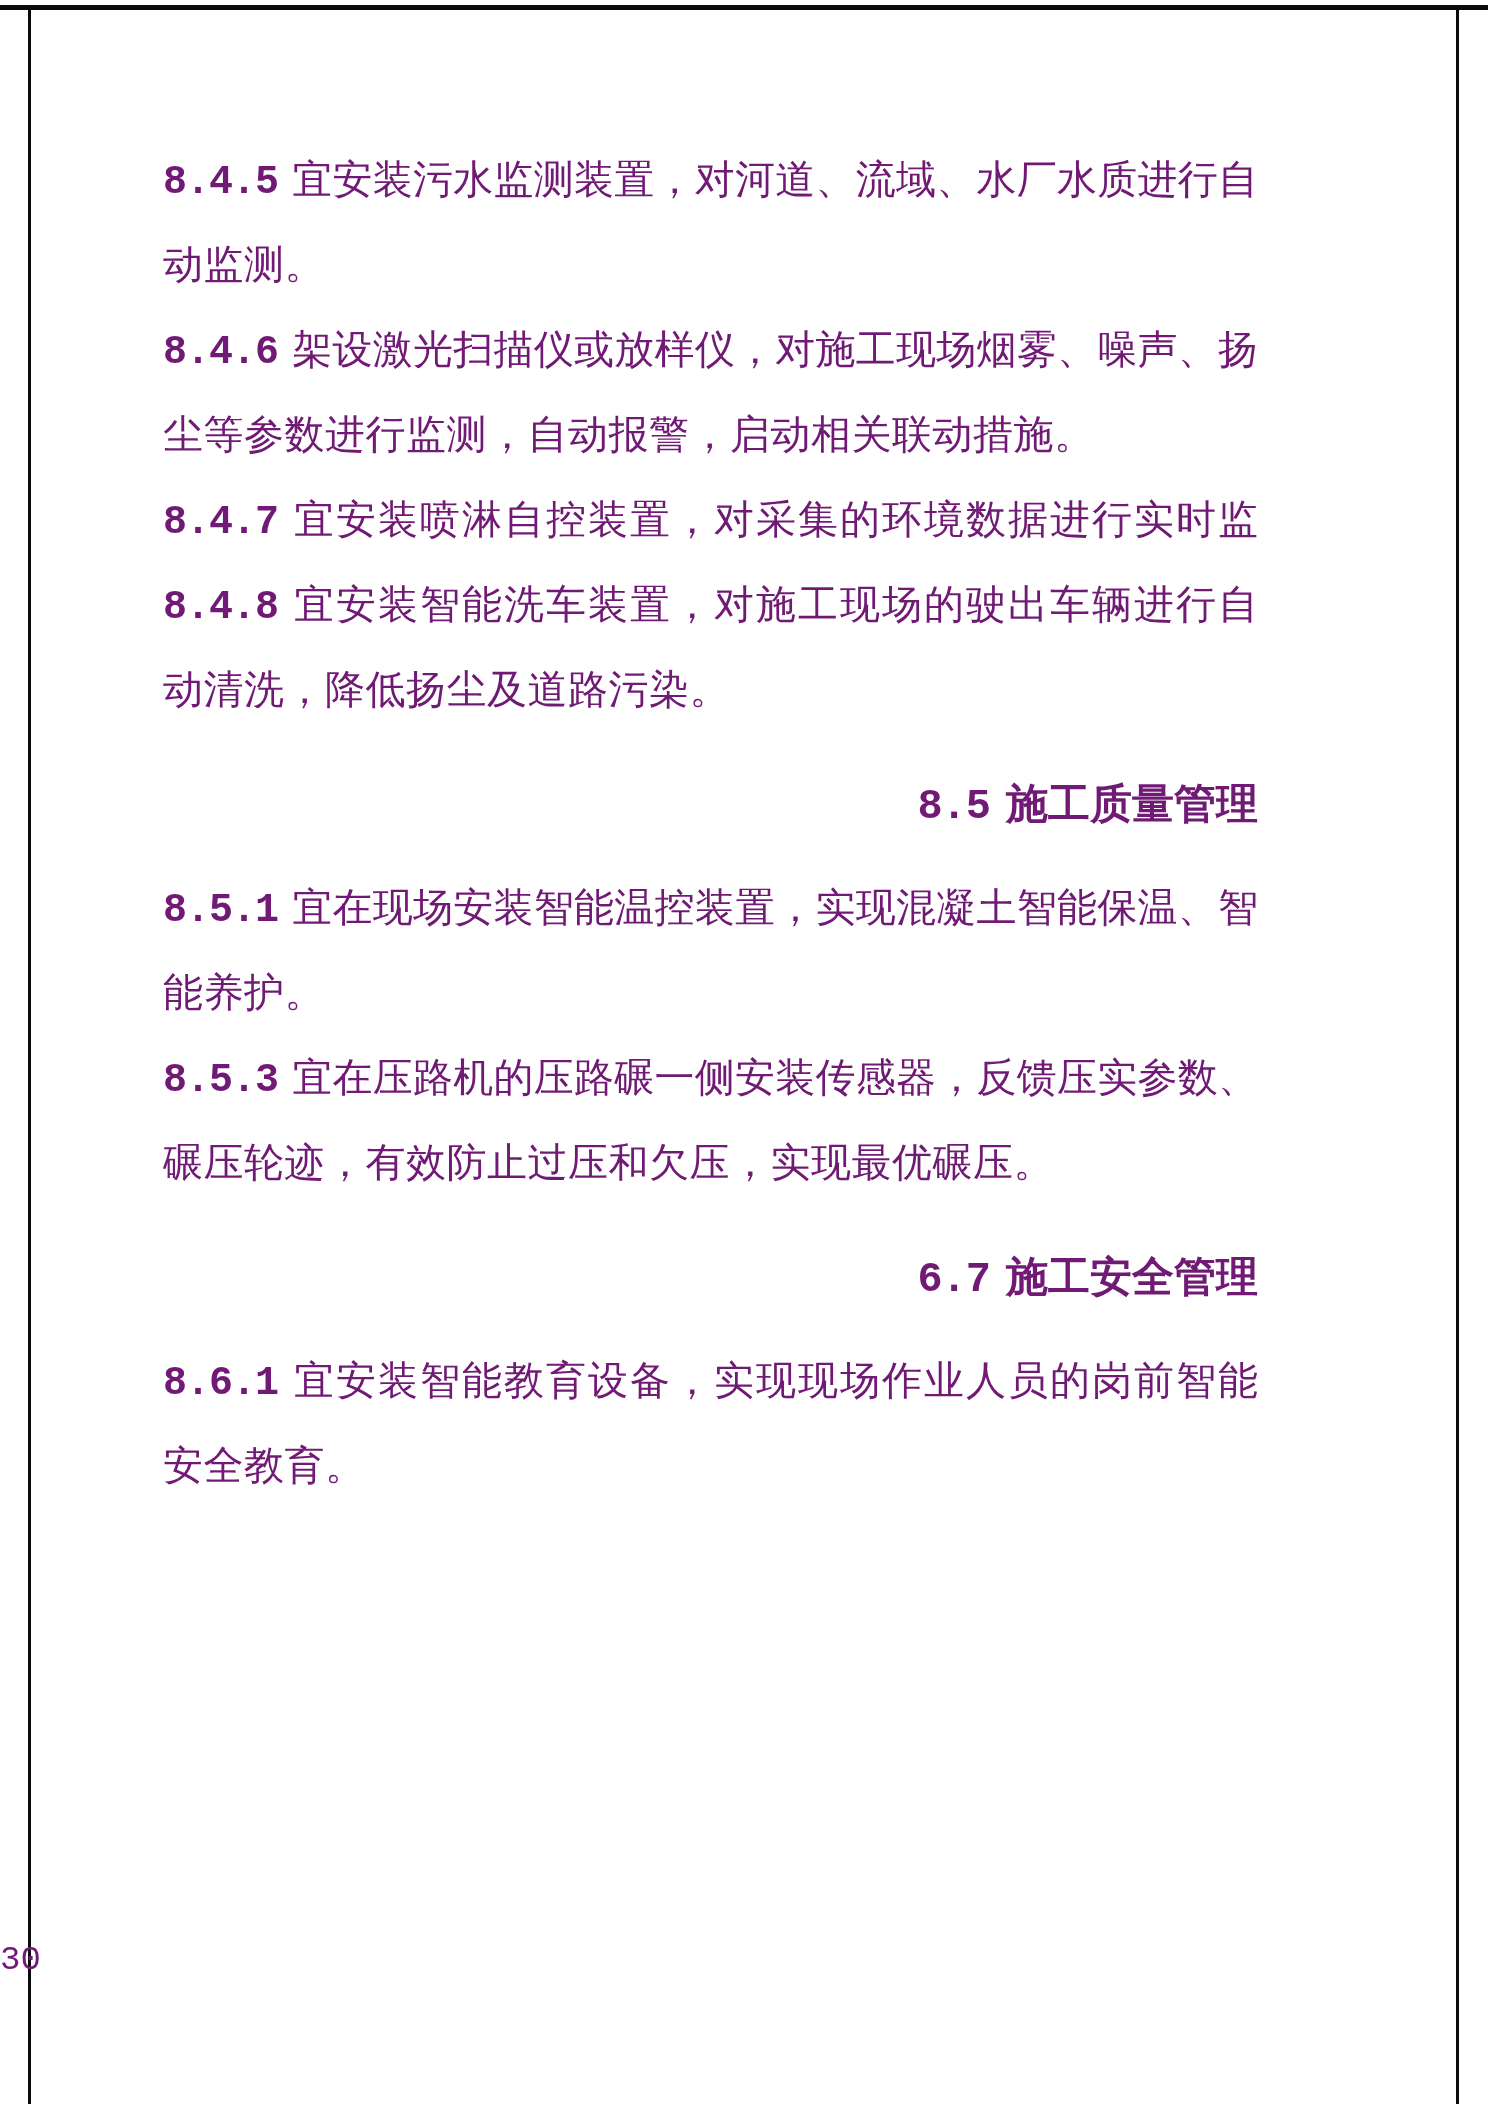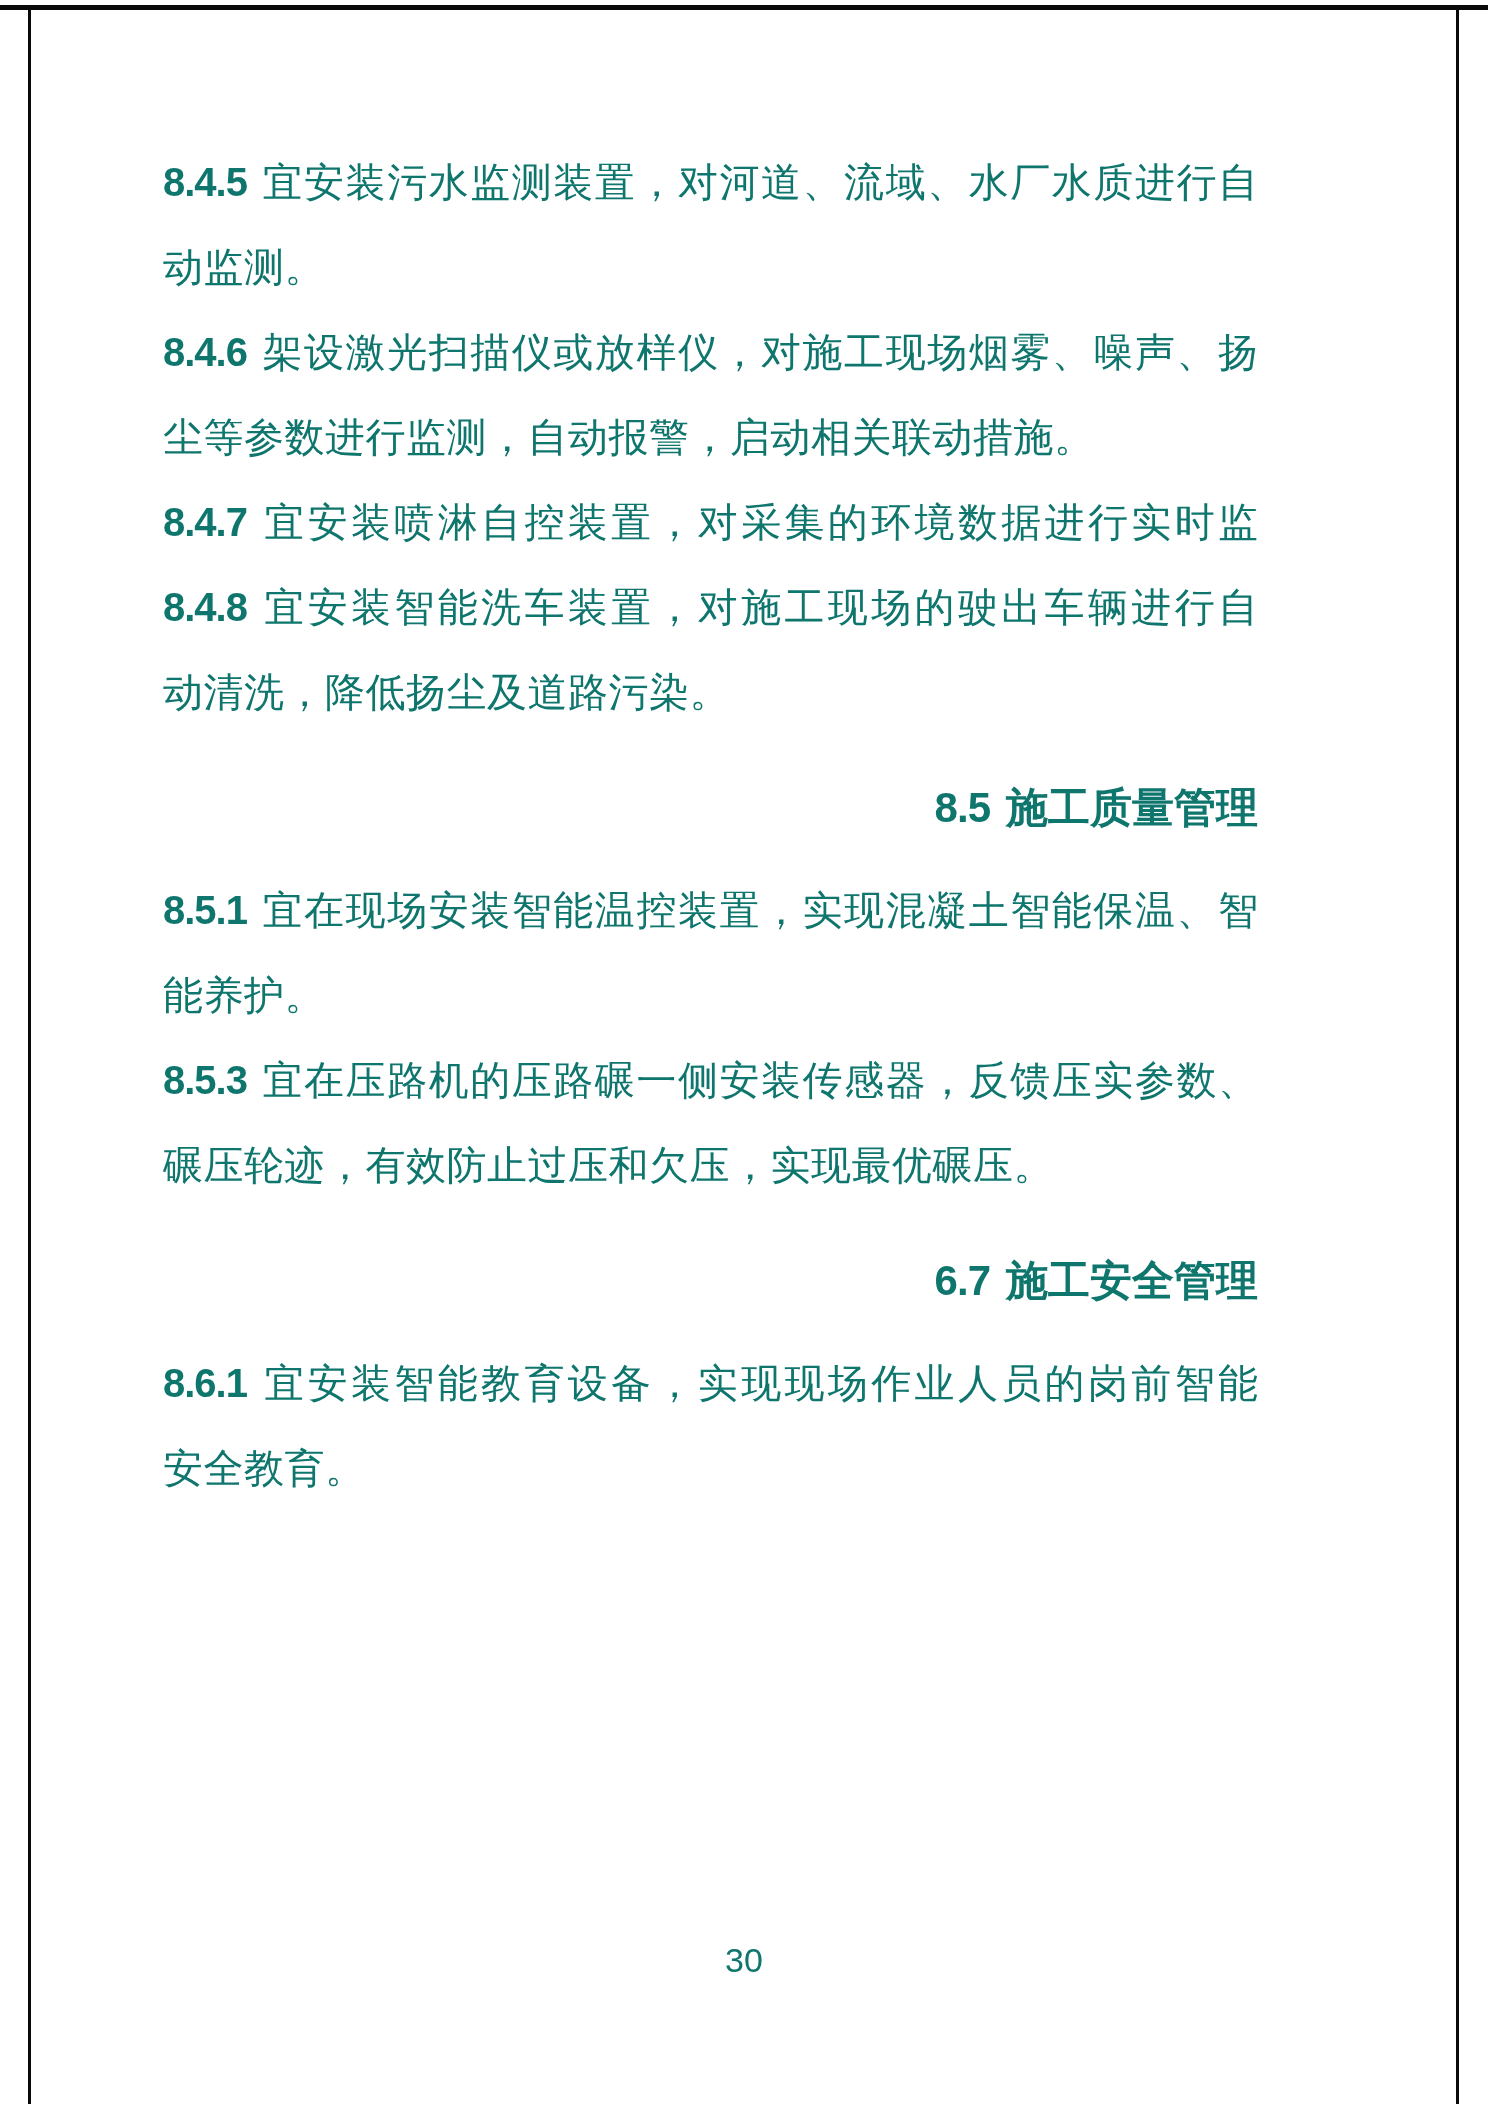--- a/index.html
+++ b/index.html
@@ -5,22 +5,22 @@
   html, body {
     margin: 0;
     padding: 0;
     background: #ffffff;
   }
   .page {
     position: relative;
     width: 1488px;
     height: 2104px;
     background: #ffffff;
-    color: #0f766e;
-    font-family: Liberation Sans, sans-serif;
+    color: #701a75;
+    font-family: Liberation Mono, monospace;
     overflow: hidden;
   }
   
   .frame-top {
     position: absolute;
     left: 0; top: 5px;
     width: 100%; height: 5px;
     background: #0a0a0a;
   }
   .frame-left {
@@ -71,21 +71,21 @@
   }
   .heading .hnum {
     letter-spacing: -1px;
     margin-right: 16px;
   }
   .page-number {
     position: absolute;
     left: 0;
     top: 1935px;
     width: 100%;
-    text-align: center;
+    text-align: left;
     font-size: 34px;
     line-height: 50px;
   }
 </style>
 </head>
 <body>
 
 <div class="page">
   <div class="frame-top"></div>
   <div class="frame-left"></div>

